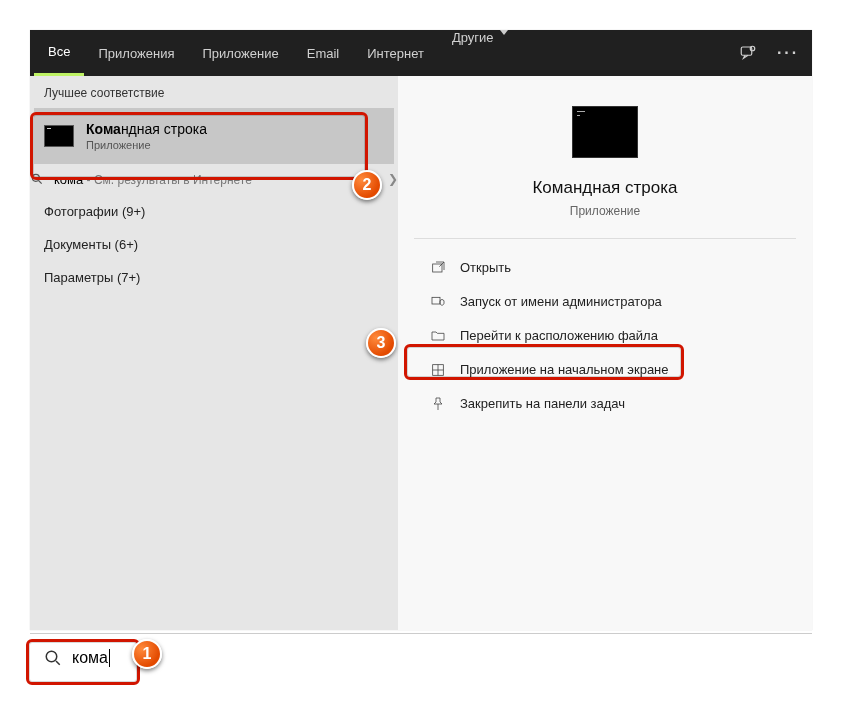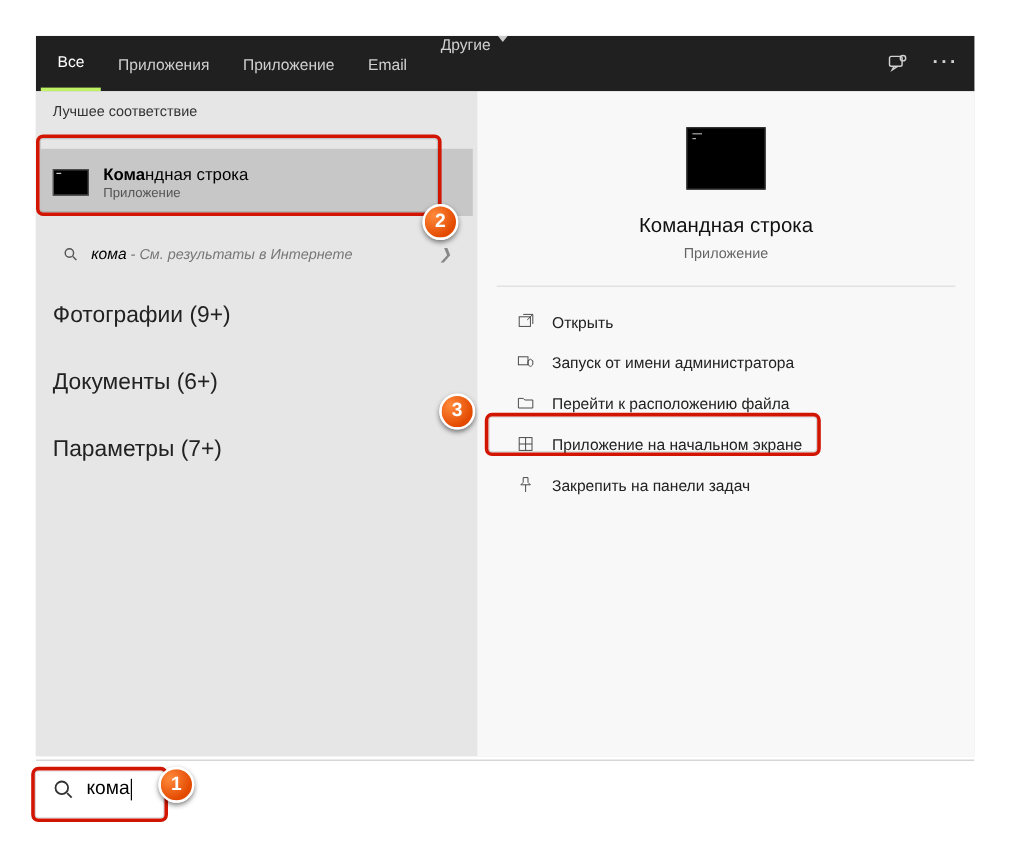--- a/index.html
+++ b/index.html
@@ -11,51 +11,51 @@
   .tab { padding: 0 14px; height: 100%; display: flex; align-items: center; cursor: pointer; color: #d0d0d0; }
   .tab.active { color: #fff; border-bottom: 3px solid #bef264; font-weight: 500; }
   .tab-dropdown { display: flex; align-items: flex-start; gap: 6px; }
   .header-spacer { flex: 1; }
   .header-icon { width: 40px; display: flex; align-items: center; justify-content: center; color: #d0d0d0; font-size: 16px; cursor: pointer; }
   .feedback-icon svg { width: 18px; height: 18px; }
   .more-icon { letter-spacing: 2px; font-weight: bold; }
 
   
   .body { flex: 1; display: flex; overflow: hidden; }
-  .left-pane { width: 368px; background: #e6e6e6; display: flex; flex-direction: column; gap: 16px; }
+  .left-pane { width: 368px; background: #e6e6e6; display: flex; flex-direction: column; }
   .right-pane { flex: 1; background: #f8f8f8; padding: 24px 16px 0 16px; }
 
   .section-header { font-size: 12px; color: #333; padding: 10px 14px 8px; }
   .best-match { position: relative; margin: 0 4px; }
   .best-match-inner { background: #c7c7c7; display: flex; align-items: center; padding: 8px 10px; gap: 12px; height: 56px; }
   .cmd-thumb { width: 30px; height: 22px; background: #000; border: 1px solid #555; position: relative; }
   .cmd-thumb::before { content:''; position:absolute; top:2px; left:2px; width:4px; height:1px; background:#ccc; }
   .bm-text { display: flex; flex-direction: column; }
   .bm-title { font-size: 14px; color: #000; }
   .bm-title .bold { font-weight: 600; }
   .bm-sub { font-size: 11px; color: #555; margin-top: 2px; }
 
-  .list-item { display: flex; align-items: center; padding: 8px 22px; font-size: 13px; color: #333; cursor: pointer; gap: 10px; font-style: italic; }
+  .list-item { display: flex; align-items: flex-start; padding: 8px 0; font-size: 13px; color: #333; cursor: pointer; gap: 10px; }
   .search-icon-sm { width: 14px; height: 14px; flex-shrink:0; }
   .web-line .q { color: #000; }
   .web-line .rest { color: #777; font-size: 12px; }
   .chev { margin-left: auto; color: #888; font-size: 12px; }
 
-  .cat-item { padding: 9px 14px; font-size: 19px; color: #222; cursor: pointer; }
+  .cat-item { padding: 9px 14px; font-size: 13px; color: #222; cursor: pointer; }
 
   
   .preview-top { display: flex; flex-direction: column; align-items: center; padding-top: 6px; padding-bottom: 20px; border-bottom: 1px solid #ddd; }
   .preview-icon { width: 66px; height: 52px; background: #000; border: 1px solid #333; position: relative; margin-bottom: 20px; }
   .preview-icon::before { content:''; position:absolute; top:4px; left:4px; width:8px; height:1px; background:#aaa; }
   .preview-icon::after { content:''; position:absolute; top:8px; left:4px; width:3px; height:1px; background:#aaa; }
   .preview-title { font-size: 17px; color: #111; margin-bottom: 6px; }
   .preview-sub { font-size: 12px; color: #666; }
 
   .actions { padding-top: 12px; position: relative; }
-  .action { display: flex; align-items: center; gap: 14px; padding: 9px 16px; font-size: 13px; color: #222; cursor: pointer; }
+  .action { display: flex; align-items: flex-start; gap: 14px; padding: 9px 16px; font-size: 13px; color: #222; cursor: pointer; }
   .action-icon { width: 16px; height: 16px; display: flex; align-items: center; justify-content: center; color: #444; flex-shrink:0; }
   .action-icon svg { width: 16px; height: 16px; stroke: #444; fill: none; stroke-width: 1.2; }
 
   
   .search-bar { position: absolute; left: 30px; bottom: 20px; width: 782px; height: 48px; background: #fff; border-top: 1px solid #ccc; display: flex; align-items: center; padding: 0 14px; gap: 10px; }
   .search-bar .mag { width: 18px; height: 18px; }
   .search-text { font-size: 16px; color: #000; display: flex; align-items: center; }
   .caret { display:inline-block; width:1px; height:18px; background:#000; margin-left:1px; animation: blink 1s step-end infinite; }
   @keyframes blink { 50% { opacity: 0; } }
 
@@ -77,20 +77,21 @@
 </head>
 <body>
 
 <div class="window">
 
   <div class="header">
     <div class="tab active">Все</div>
     <div class="tab">Приложения</div>
     <div class="tab">Приложение</div>
     <div class="tab">Email</div>
+    <div class="tab">Интернет</div>
     <div class="tab tab-dropdown">
       <span>Другие</span>
       <span class="chev-down"></span>
     </div>
     <div class="header-spacer"></div>
     <div class="header-icon feedback-icon">
       <svg viewBox="0 0 24 24" fill="none" stroke="#d0d0d0" stroke-width="1.6">
           <rect x="3" y="4" width="14" height="11" rx="2"></rect>
           <path d="M8 15l-2 4 6-4"></path>
           <circle cx="18" cy="6" r="3"></circle>

